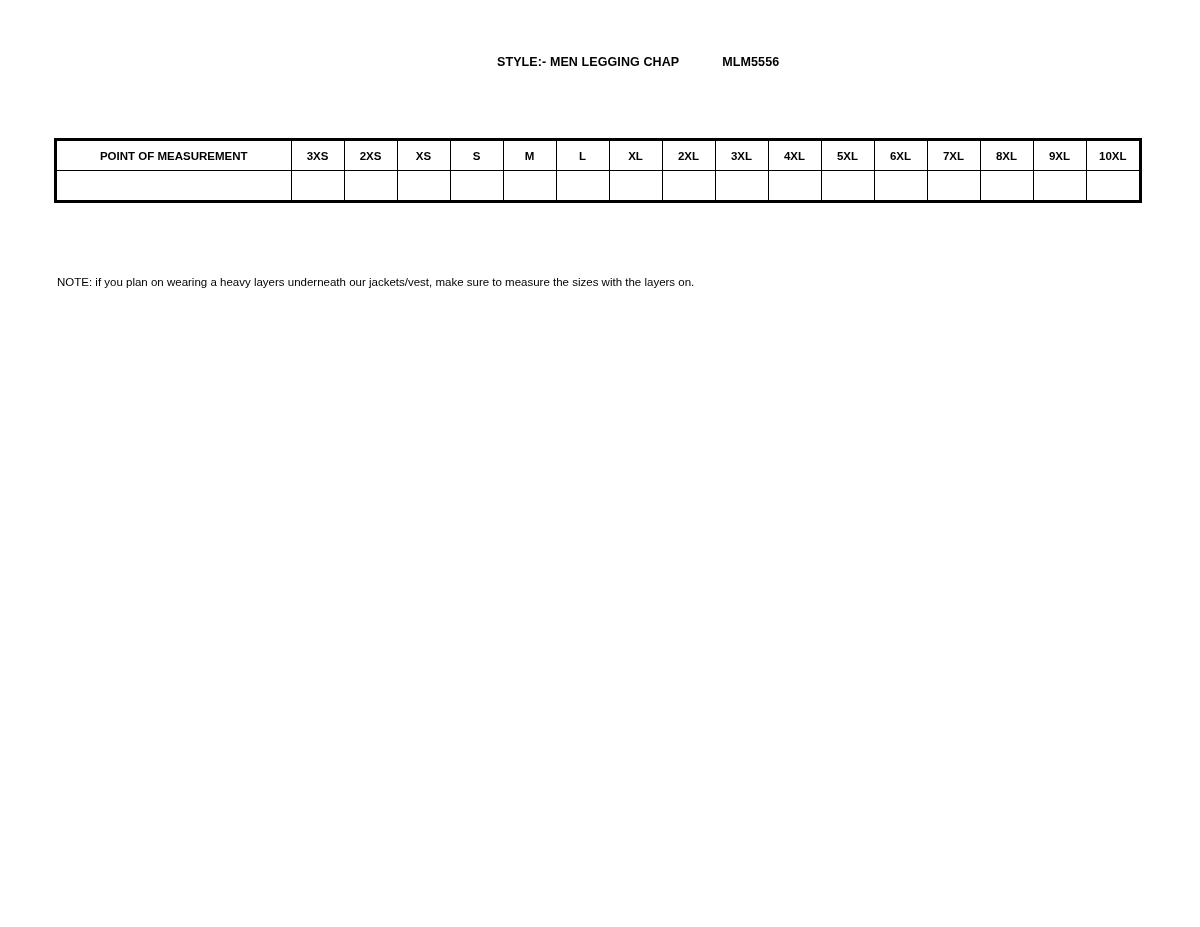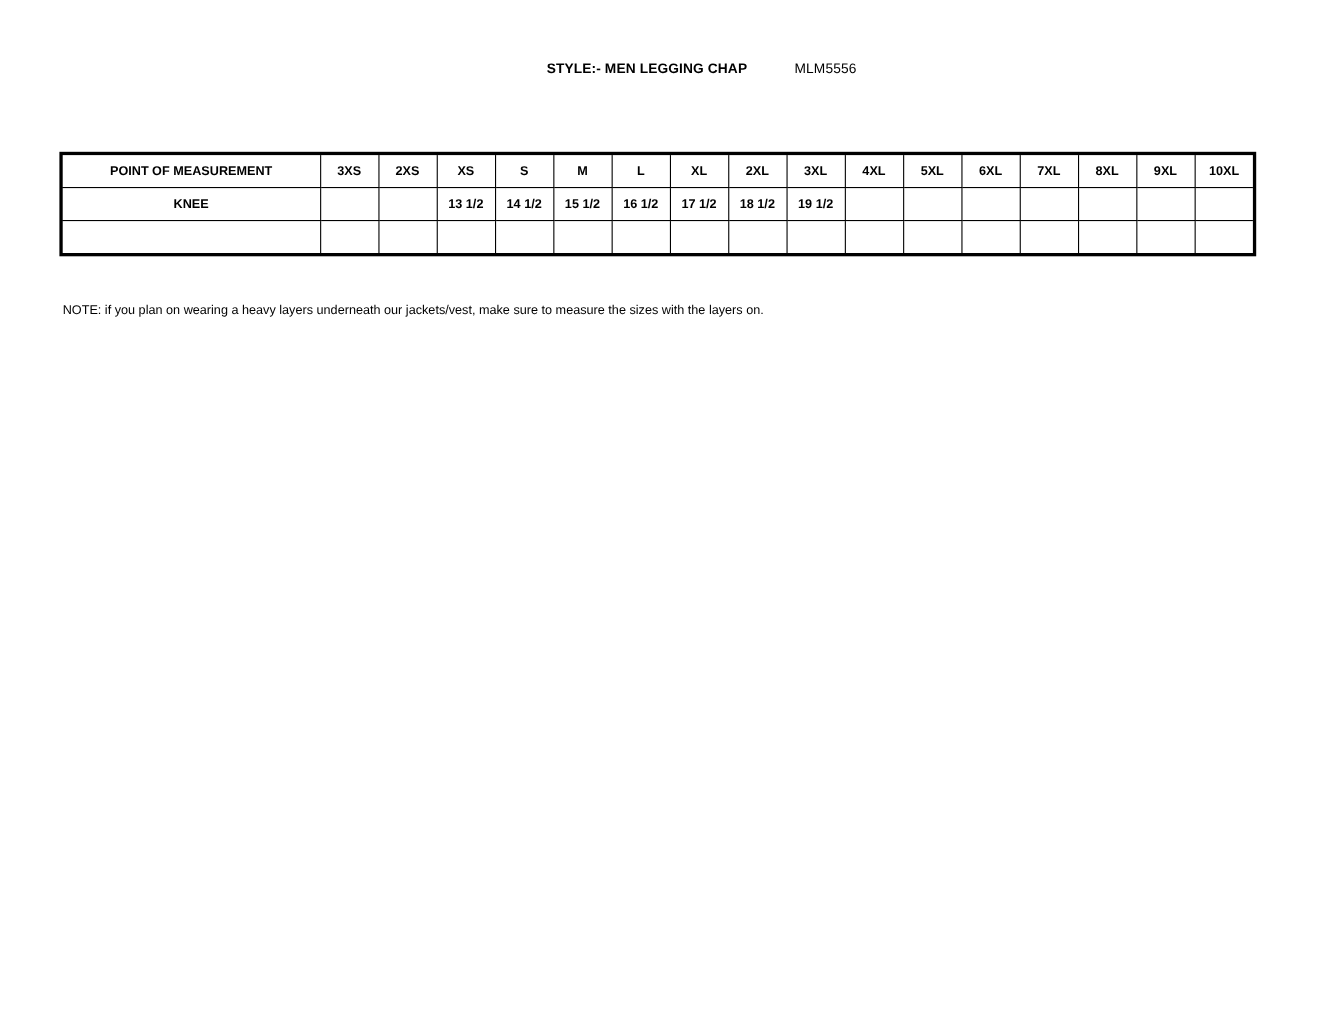--- a/index.html
+++ b/index.html
@@ -32,21 +32,21 @@
     align-items: baseline;
     white-space: nowrap;
   }
   .title-style {
     font-size: 12.5px;
     font-weight: bold;
     letter-spacing: 0.1px;
   }
   .title-code {
     font-size: 12.5px;
-    font-weight: normal;
+    font-weight: bold;
     margin-left: 43px;
     letter-spacing: 0.1px;
   }
 
   
   .table-wrap {
     position: absolute;
     left: 55px;
     top: 139px;
   }
@@ -142,39 +142,20 @@
             <td class="hdr">2XL</td>
             <td class="hdr">3XL</td>
             <td class="hdr">4XL</td>
             <td class="hdr">5XL</td>
             <td class="hdr">6XL</td>
             <td class="hdr">7XL</td>
             <td class="hdr">8XL</td>
             <td class="hdr">9XL</td>
             <td class="hdr">10XL</td>
           </tr>
-          <tr>
-            <td class="label-cell">KNEE</td>
-            <td class="val"></td>
-            <td class="val"></td>
-            <td class="val">13 1/2</td>
-            <td class="val">14 1/2</td>
-            <td class="val">15 1/2</td>
-            <td class="val">16 1/2</td>
-            <td class="val">17 1/2</td>
-            <td class="val">18 1/2</td>
-            <td class="val">19 1/2</td>
-            <td class="val"></td>
-            <td class="val"></td>
-            <td class="val"></td>
-            <td class="val"></td>
-            <td class="val"></td>
-            <td class="val"></td>
-            <td class="val"></td>
-          </tr>
           <tr class="row-sep-strong">
             <td class="label-cell"></td>
             <td class="val"></td>
             <td class="val"></td>
             <td class="val"></td>
             <td class="val"></td>
             <td class="val"></td>
             <td class="val"></td>
             <td class="val"></td>
             <td class="val"></td>

